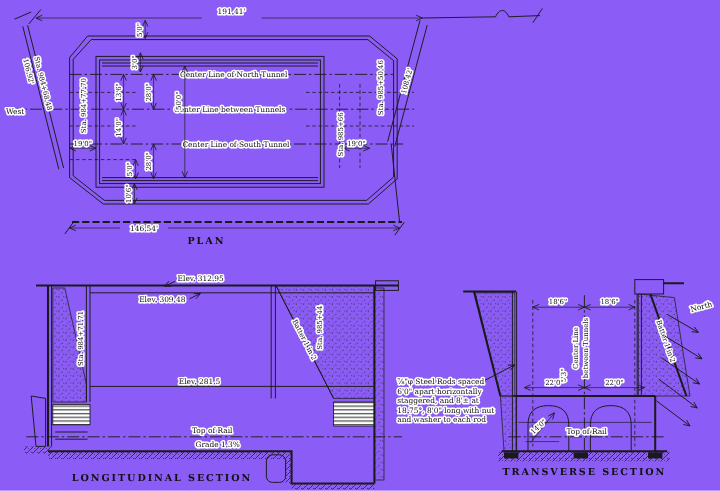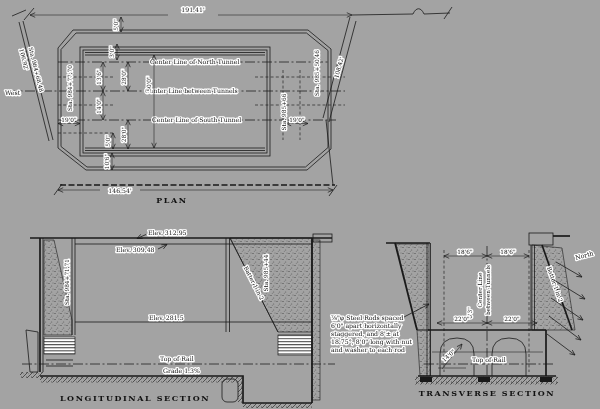--- a/index.html
+++ b/index.html
@@ -1,16 +1,16 @@
 <!DOCTYPE html>
 <html><head>
 <meta charset="utf-8">
 <style>
   html,body{margin:0;padding:0;background:#ffffff;}
-  .wrap{width:600px;height:409px;overflow:hidden;background:#a3a3a3;}
+  .wrap{width:600px;height:409px;overflow:hidden;background:#8b5cf6;}
   svg{display:block;font-family:"DejaVu Serif", serif;}
   .s  {stroke:#1a1a1a;stroke-width:0.8;fill:none;}
   .s2 {stroke:#1a1a1a;stroke-width:1.7;fill:none;}
   .dim{stroke:#1a1a1a;stroke-width:0.55;fill:none;}
   .dash{stroke:#1a1a1a;stroke-width:0.65;fill:none;stroke-dasharray:3 2.2;}
   .cl {stroke:#1a1a1a;stroke-width:0.75;fill:none;stroke-dasharray:10 2.5 2 2.5;}
   .t  {font-size:6.2px;fill:#111;}
   .tsm{font-size:5.8px;fill:#111;}
   .tt {font-size:8px;font-weight:bold;fill:#111;letter-spacing:1.6px;}
   .halo{stroke:#ffffff;stroke-width:2.6px;paint-order:stroke;stroke-linejoin:round;}

